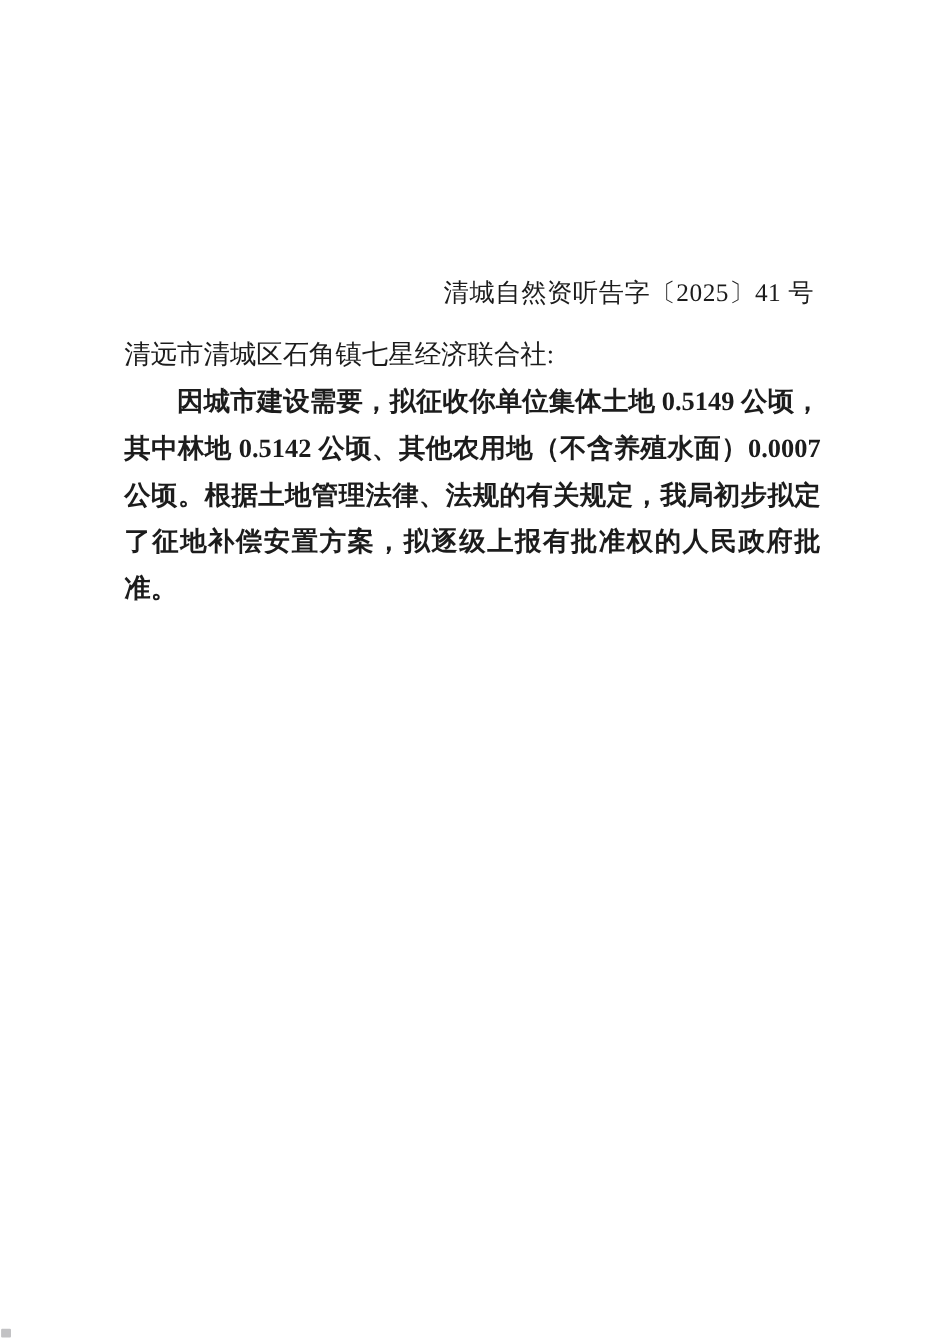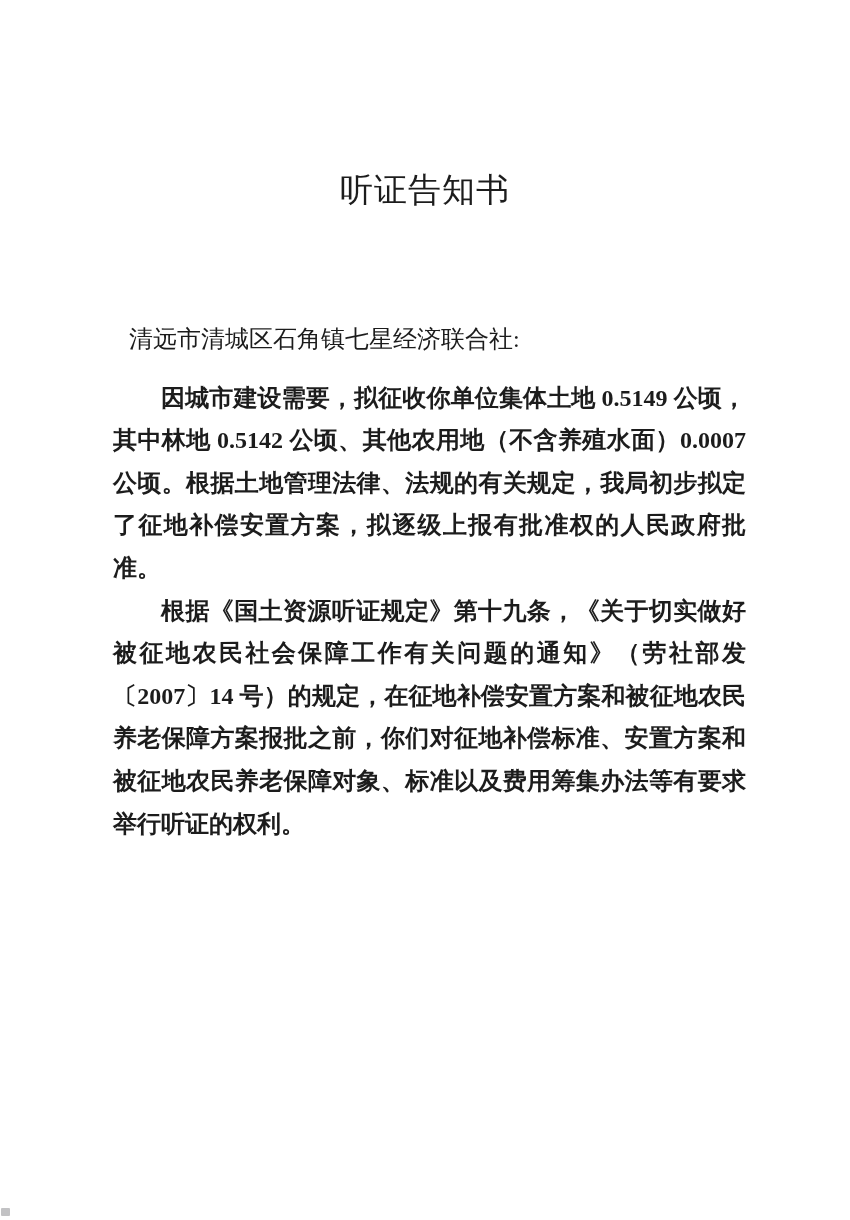--- a/index.html
+++ b/index.html
@@ -39,21 +39,21 @@
       position: absolute;
       top: 302px;
       left: 113px;
       width: 633px;
       font-size: 24px;
       line-height: 42.6px;
       text-align: justify;
       text-justify: inter-ideograph;
     }
     .addressee {
-      margin: 16px;
+      margin: 0;
       text-indent: 0;
     }
     .content p.body-paragraph {
       margin: 0;
       text-indent: 2em;
       font-weight: bold;
     }
     .scan-artifact {
       position: absolute;
       left: 1px;
@@ -63,27 +63,26 @@
       background: #8f8f93;
       opacity: 0.55;
       border-radius: 1px;
     }
   </style>
 </head>
 <body>
 
 <div class="page">
 
-  <h1 class="doc-title">听证告知书</h1>
 
+  <div class="doc-number">清城自然资听告字〔2025〕41 号</div>
 
   <div class="content">
     <p class="addressee">清远市清城区石角镇七星经济联合社:</p>
 
     <p class="body-paragraph">因城市建设需要，拟征收你单位集体土地 0.5149 公顷，其中林地 0.5142 公顷、其他农用地（不含养殖水面）0.0007 公顷。根据土地管理法律、法规的有关规定，我局初步拟定了征地补偿安置方案，拟逐级上报有批准权的人民政府批准。</p>
 
 
-    <p class="body-paragraph">根据《国土资源听证规定》第十九条，《关于切实做好被征地农民社会保障工作有关问题的通知》（劳社部发〔2007〕14 号）的规定，在征地补偿安置方案和被征地农民养老保障方案报批之前，你们对征地补偿标准、安置方案和被征地农民养老保障对象、标准以及费用筹集办法等有要求举行听证的权利。</p>
   </div>
 
   <div class="scan-artifact"></div>
 
 </div>
 
 </body></html>

